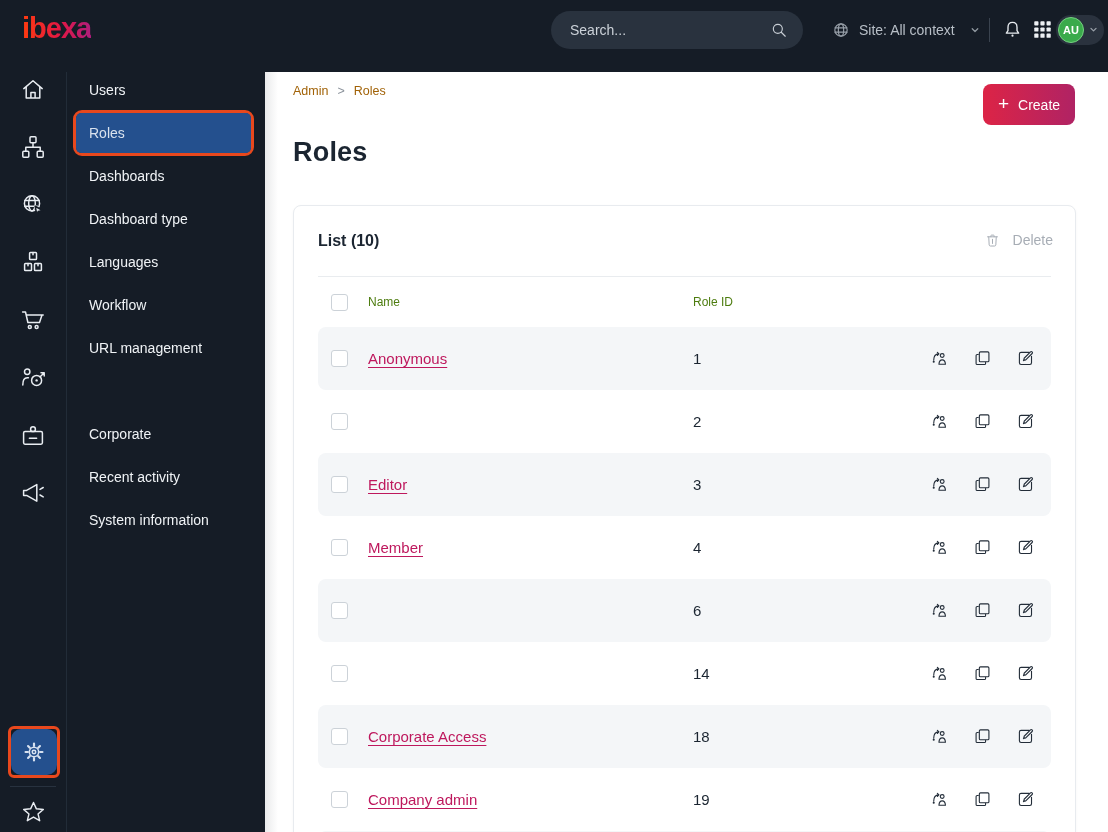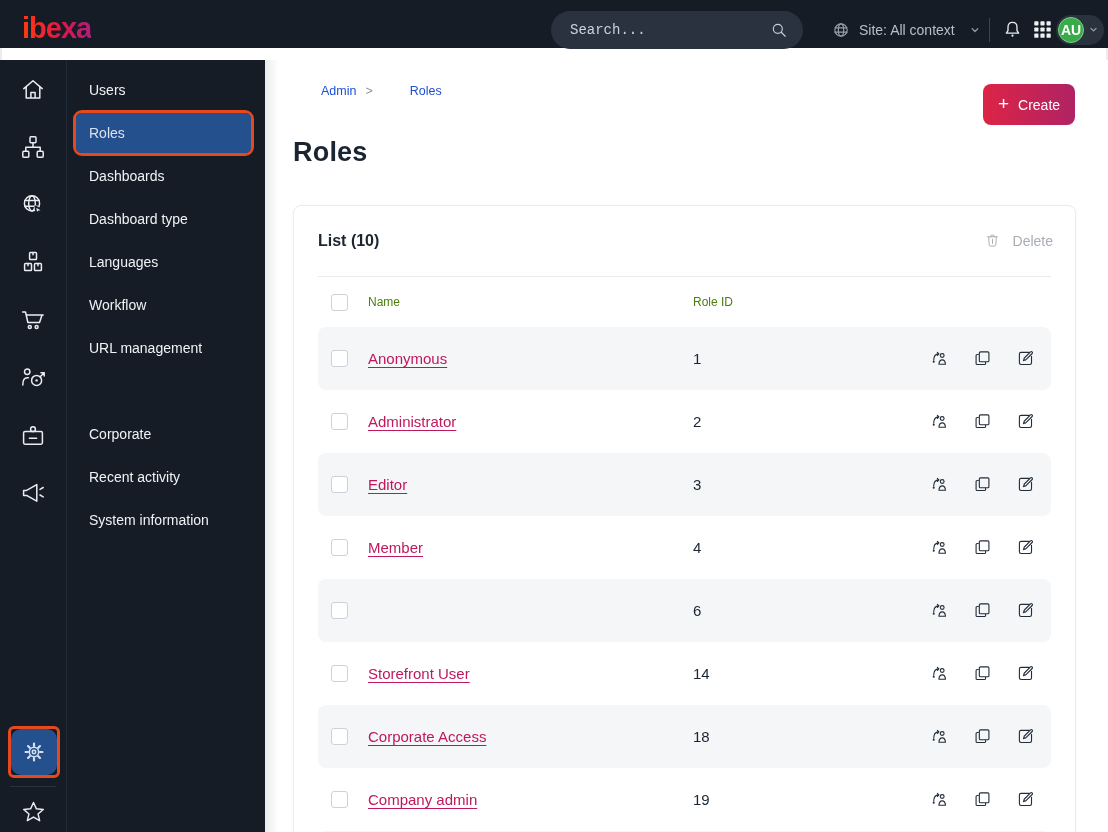--- a/index.html
+++ b/index.html
@@ -6,48 +6,48 @@
   html,body { background:#fff; }
   .screen {
     position:relative; width:1108px; height:832px; overflow:hidden;
     background:#fff; font-family:"Liberation Sans", sans-serif;
     box-shadow: inset 0 0 0 2px #ececec;
   }
   svg.ico { fill:none; stroke:currentColor; stroke-width:1.4; stroke-linecap:round; stroke-linejoin:round; display:block; }
   svg.ico28 { stroke-width:1.5; }
 
   
-  .topbar { position:absolute; top:0; left:0; right:0; height:48px; background:var(--topbar_bg,#151c26); z-index:5; }
+  .topbar { position:absolute; top:0; left:0; right:0; height:72px; background:var(--topbar_bg,#151c26); z-index:5; }
   .logo {
     position:absolute; left:22px; top:12px; font-size:29px; font-weight:800; letter-spacing:-1px;
     background:linear-gradient(90deg,#ff3b0f 0%,#e31744 55%,#ae1e7c 100%);
     -webkit-background-clip:text; background-clip:text; color:transparent;
   }
   .search {
     position:absolute; left:551px; top:11px; width:252px; height:38px;
     background:#29323e; border-radius:19px; display:flex; align-items:center;
   }
   .search input {
     flex:1; background:transparent; border:none; outline:none;
-    color:#fdba74; font-size:14px; padding:0 8px 0 19px; font-family:Liberation Mono, monospace;
+    color:#fdba74; font-size:14px; padding:0 8px 0 19px; font-family:Liberation Sans, sans-serif;
   }
   .search input::placeholder { color:#ccd2d9; opacity:1; }
   .search .mag { color:#c7cdd4; margin-right:14px; }
   .sitectx { position:absolute; left:831px; top:0; height:60px; display:flex; align-items:center; gap:8px; cursor:pointer; }
   .sitectx .glb { color:#98a0a9; }
   .sitectx .lbl { font-size:14px; color:#b8bfc7; }
   .sitectx .chv { color:#8f979f; margin-left:6px; }
   .tb-divider { position:absolute; left:989px; top:18px; width:1px; height:24px; background:#3a434f; }
   .tb-bell { position:absolute; left:1001px; top:18px; color:#e8ecf0; cursor:pointer; }
   .tb-grid { position:absolute; left:1031px; top:18px; color:#eef1f4; cursor:pointer; }
   .avatarpill { position:absolute; left:1056px; top:15px; width:48px; height:30px; border-radius:15px; background:#2a323e; cursor:pointer; }
   .avatar {
     position:absolute; left:2px; top:2px; width:26px; height:26px; border-radius:50%;
     background:var(--avatar_green,#3aaa4b); border:1.5px solid #75d381;
-    color:#fff; font-size:14px; font-weight:700; display:flex; align-items:center; justify-content:center;
+    color:#fff; font-size:11px; font-weight:700; display:flex; align-items:center; justify-content:center;
   }
   .avatarpill .chv { position:absolute; right:5px; top:9px; color:#9aa1a9; }
 
   
   .rail { position:absolute; top:60px; left:0; width:67px; bottom:0; background:var(--topbar_bg,#151c26); border-right:1px solid #222c38; z-index:4; }
   .rail-item { position:absolute; left:0; width:66px; height:44px; display:flex; align-items:center; justify-content:center; color:#e9edf2; cursor:pointer; }
   .rail-admin-annot {
     position:absolute; left:8px; top:666px; width:52px; height:52px;
     border:3px solid var(--annotation_orange,#e8481d); border-radius:6px; cursor:pointer;
   }
@@ -71,36 +71,36 @@
   .menu-sel {
     width:100%; height:100%; background:var(--selected_blue,#24508e); border-radius:5px;
     line-height:40px; padding-left:13px; color:#d9e2ee; font-size:14px; white-space:nowrap;
   }
 
   
   .main { position:absolute; top:60px; left:265px; right:0; bottom:0; background:#fff; }
   .main::before { content:''; position:absolute; left:0; top:0; bottom:0; width:13px;
     background:linear-gradient(90deg,rgba(20,28,40,0.09),rgba(20,28,40,0)); pointer-events:none; }
   .crumbs { position:absolute; left:28px; top:24px; font-size:12.5px; color:#8b929b; display:flex; gap:9px; align-items:center; }
-  .crumbs a { color:#1d4ed8; text-decoration:none; cursor:pointer;margin-left:28px; }
+  .crumbs a { color:#a16207; text-decoration:none; cursor:pointer; }
   .create-btn {
     position:absolute; right:33px; top:24px; width:92px; height:41px; border:none; border-radius:8px;
     background:linear-gradient(90deg,var(--create_gradient_start,#dc2446),var(--create_gradient_end,#b02364));
     color:#fff; font-size:14px; font-family:inherit; display:flex; align-items:center; justify-content:center; gap:9px; cursor:pointer;
   }
   .create-btn .plus { font-size:19px; font-weight:400; line-height:1; margin-top:-2px; }
   .page-title { position:absolute; left:28px; top:77px; font-size:27px; font-weight:700; color:#1b2531; letter-spacing:0.2px; }
 
   .card {
     position:absolute; left:28px; top:145px; width:783px; height:700px;
     background:#fff; border:1px solid #e8ebef; border-radius:8px;
     box-shadow:0 1px 3px rgba(20,30,40,0.04);
   }
   .card-title { position:absolute; left:24px; top:26px; font-size:16px; font-weight:700; color:#1b2531; }
-  .delete-btn { position:absolute; right:22px; top:26px; display:flex; align-items:center; gap:12px; color:#a7adb5; font-size:14px; cursor:pointer; }
+  .delete-btn { position:absolute; right:22px; top:26px; display:flex; align-items:flex-start; gap:12px; color:#a7adb5; font-size:14px; cursor:pointer; }
   .card-divider { position:absolute; left:24px; right:24px; top:70px; height:1px; background:#e9ecef; }
   .thead { position:absolute; left:24px; right:24px; top:71px; height:50px; }
   .cb { position:absolute; width:17px; height:17px; border:1px solid #ccd2d8; border-radius:3px; background:#fff; cursor:pointer; }
   .thead .cb { left:13px; top:17px; }
   .th { position:absolute; top:0; line-height:50px; font-size:12px; color:#4d7c0f; }
   .th-name { left:50px; }
   .th-id { left:375px; }
   .rows { position:absolute; left:24px; right:24px; top:121px; }
   .row { position:relative; height:63px; border-radius:8px; }
   .row.alt { background:var(--row_alt_bg,#f4f6f8); }
@@ -367,21 +367,20 @@
             <span class="act">
                 <svg class="ico" width="19" height="19">
                   <use href="#i-edit"></use>
                 </svg>
               </span>
           </span>
         </div>
 
         <div class="row">
           <span class="cb"></span>
-          <a class="rname">Administrator</a>
           <span class="rid">2</span>
           <span class="actions">
             <span class="act">
                 <svg class="ico" width="19" height="19">
                   <use href="#i-assign"></use>
                 </svg>
               </span>
             <span class="act">
                 <svg class="ico" width="19" height="19">
                   <use href="#i-copy"></use>
@@ -458,21 +457,20 @@
             <span class="act">
                 <svg class="ico" width="19" height="19">
                   <use href="#i-edit"></use>
                 </svg>
               </span>
           </span>
         </div>
 
         <div class="row">
           <span class="cb"></span>
-          <a class="rname">Storefront User</a>
           <span class="rid">14</span>
           <span class="actions">
             <span class="act">
                 <svg class="ico" width="19" height="19">
                   <use href="#i-assign"></use>
                 </svg>
               </span>
             <span class="act">
                 <svg class="ico" width="19" height="19">
                   <use href="#i-copy"></use>

